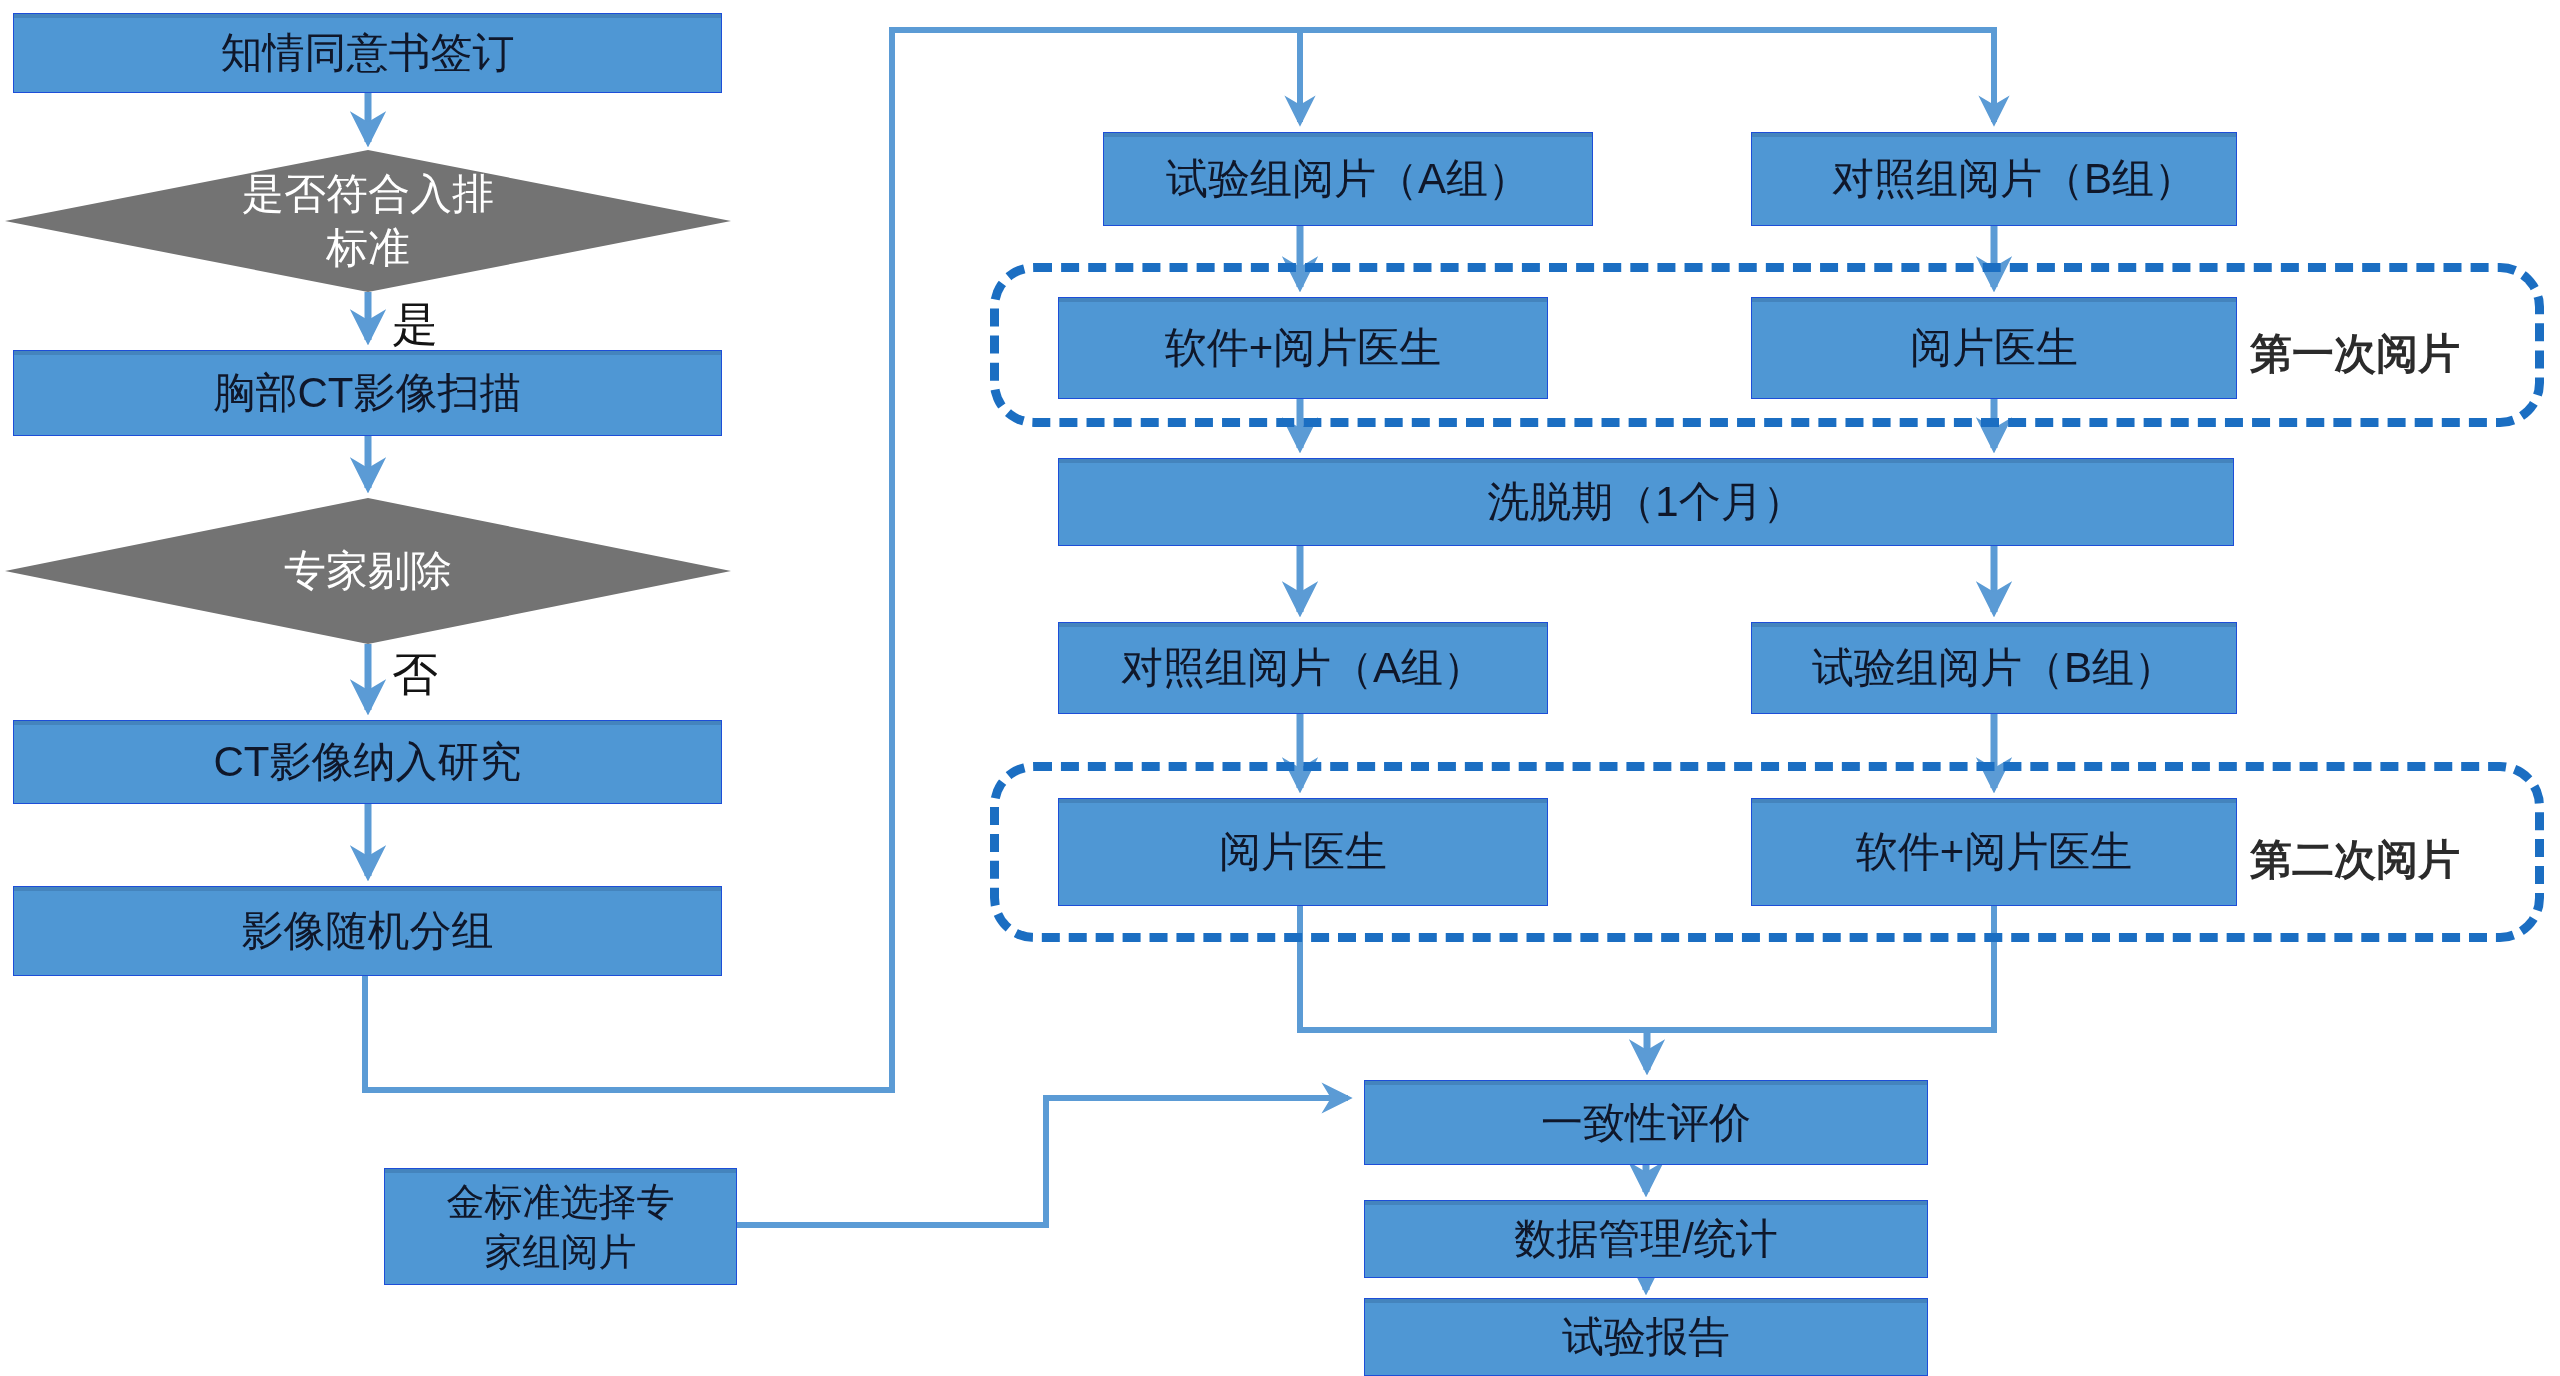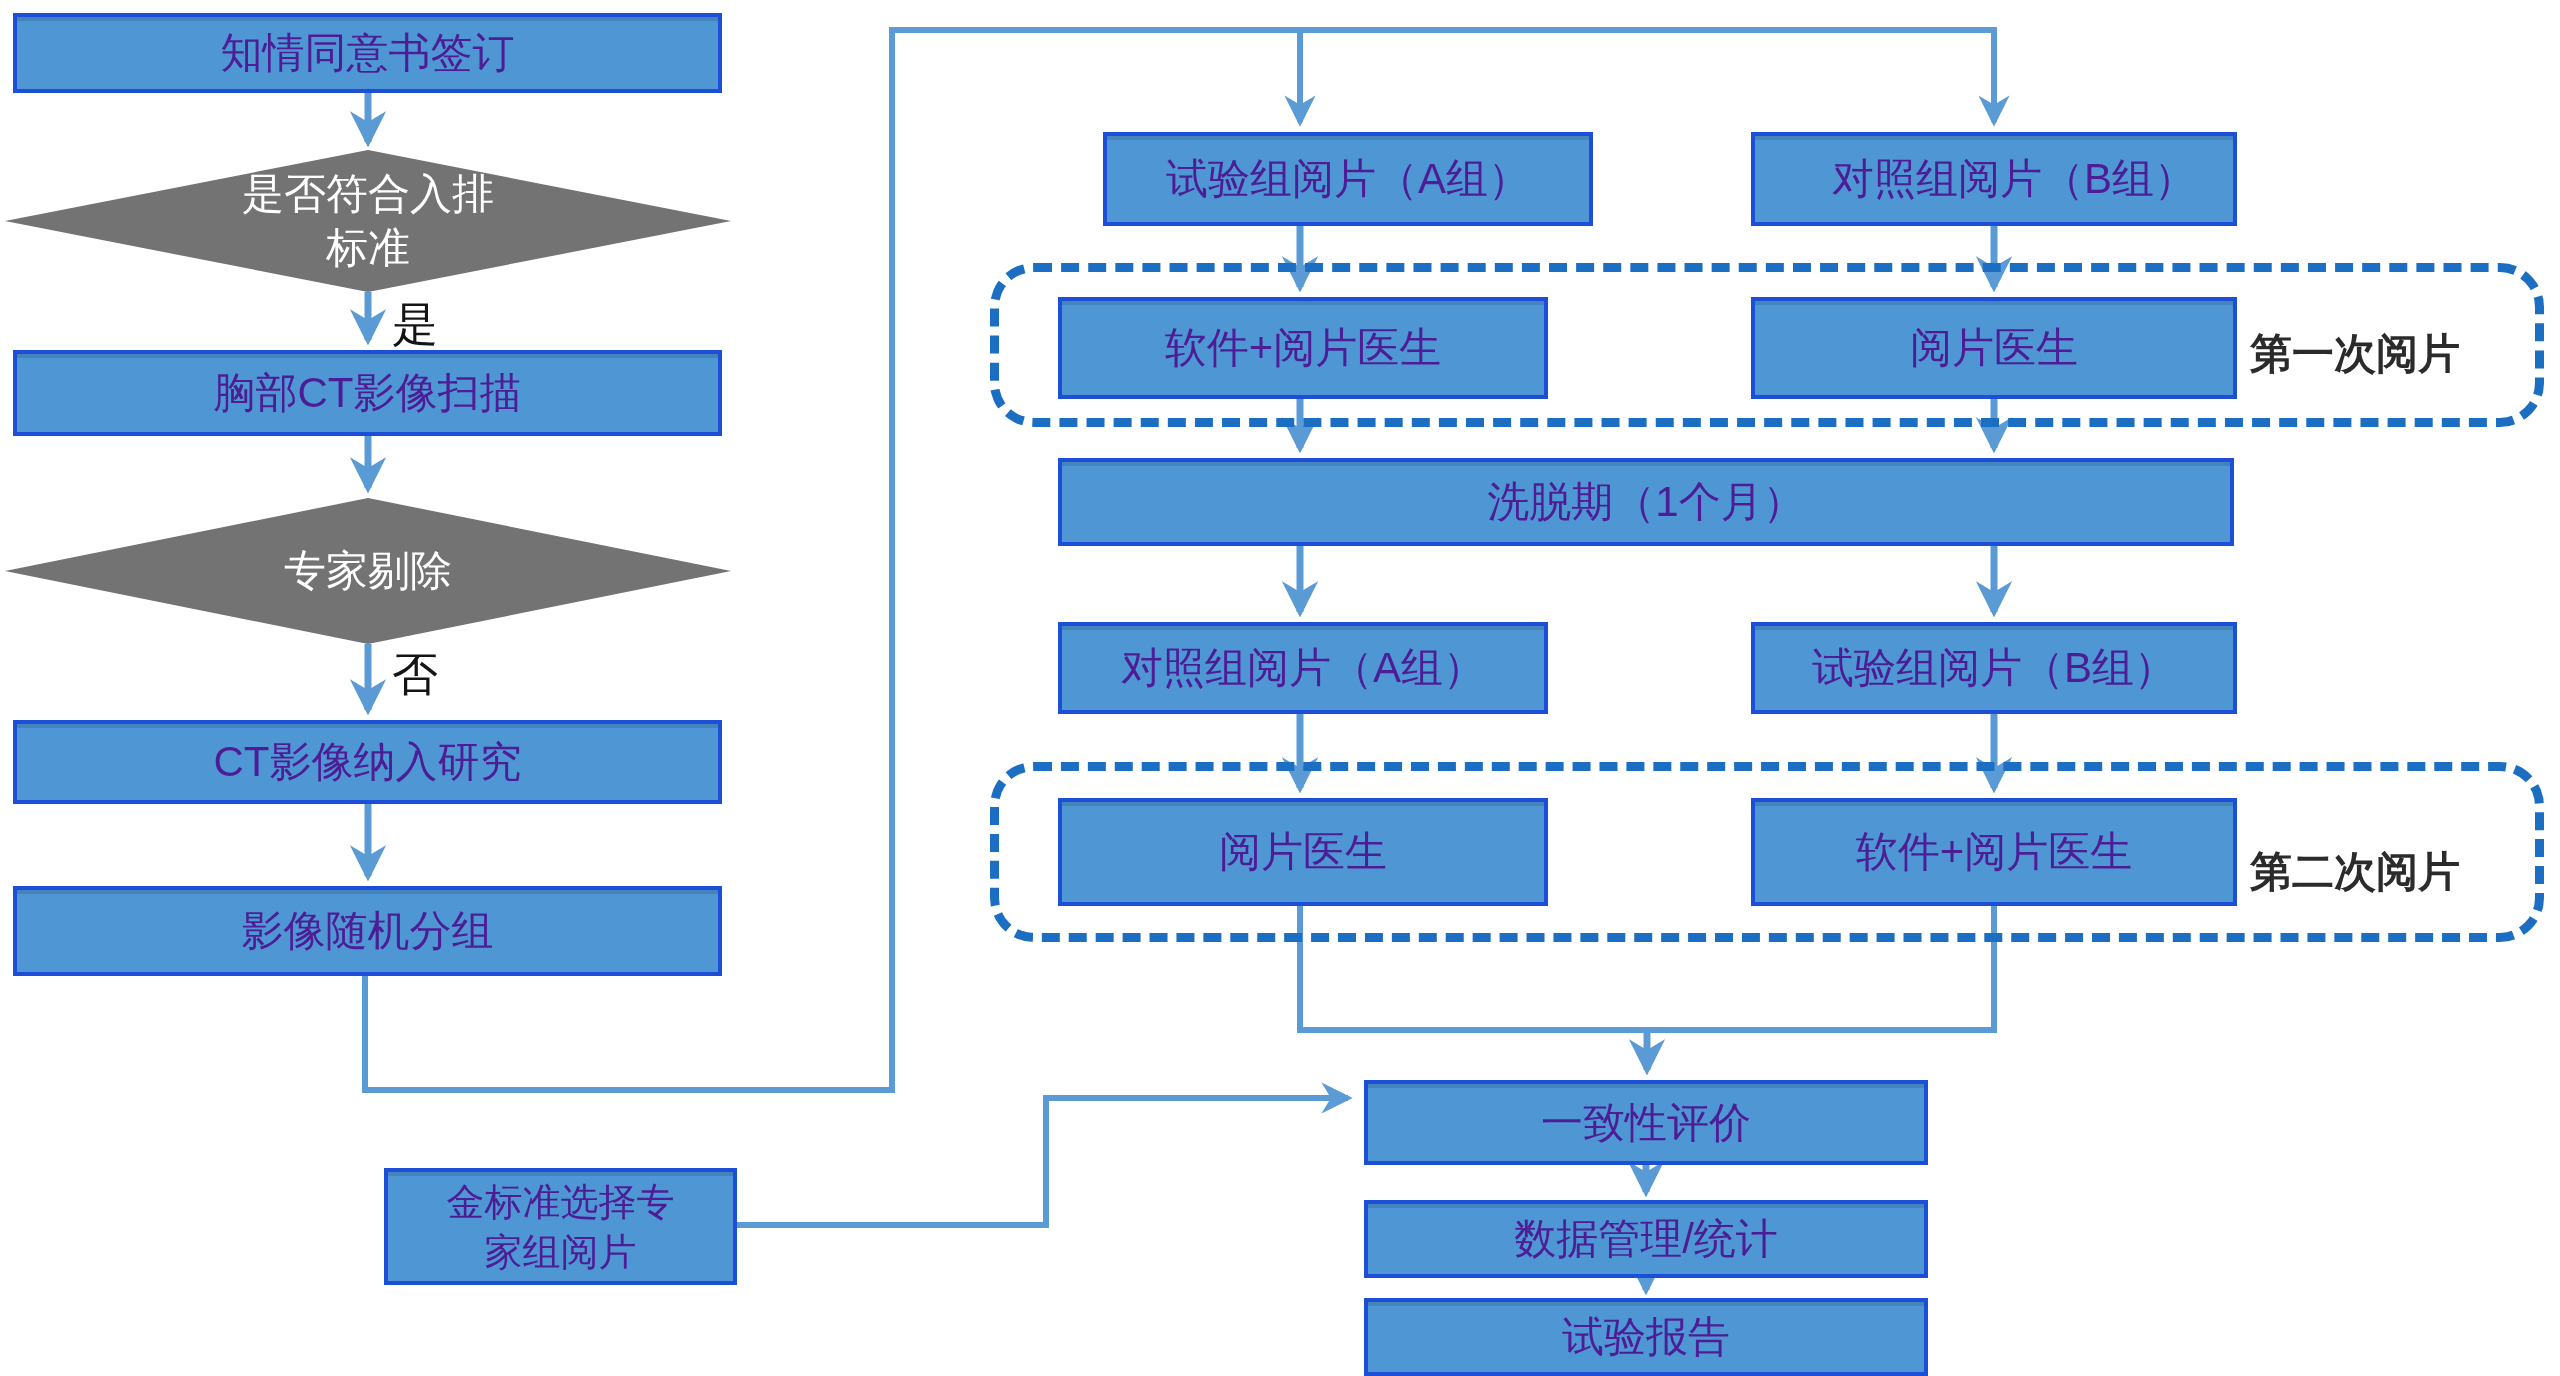--- a/index.html
+++ b/index.html
@@ -1,24 +1,24 @@
 <!DOCTYPE html>
 <html><head>
 <meta charset="utf-8">
 <style>
   html,body{margin:0;padding:0;background:#ffffff;}
   #stage{
     position:relative;width:2560px;height:1376px;overflow:hidden;background:#ffffff;
     font-family:"Liberation Sans","DejaVu Sans",sans-serif;
   }
   .node{
-    position:absolute;background:#4f97d4;border:4px solid #1d4ed8;
+    position:absolute;background:#4f97d4;border:1px solid #1d4ed8;
     box-shadow:inset 0 4px 0 rgba(20,50,90,0.18);
     display:flex;align-items:center;justify-content:center;
-    color:#4c1d95;font-size:42px;box-sizing:border-box;text-align:center;line-height:54px;
+    color:#0f172a;font-size:42px;box-sizing:border-box;text-align:center;line-height:54px;
   }
   .diamond{
     position:absolute;background:#737373;
     clip-path:polygon(50% 0,100% 50%,50% 100%,0 50%);
     display:flex;align-items:center;justify-content:center;
     color:#ffffff;font-size:42px;text-align:center;line-height:54px;
   }
   .wrapspan{display:block;word-break:break-all;}
   .dashed{
     position:absolute;border:9px dashed #1b6ec2;border-radius:44px;box-sizing:border-box;
@@ -94,21 +94,21 @@
   <div class="node" style="left:1751px;top:297px;width:486px;height:102px;">阅片医生</div>
   <div class="glabel" style="left:2250px;top:326px;">第一次阅片</div>
 
   <div class="node" style="left:1058px;top:458px;width:1176px;height:88px;">洗脱期（1个月）</div>
 
   <div class="node" style="left:1058px;top:622px;width:490px;height:92px;">对照组阅片（A组）</div>
   <div class="node" style="left:1751px;top:622px;width:486px;height:92px;">试验组阅片（B组）</div>
 
   <div class="node" style="left:1058px;top:798px;width:490px;height:108px;">阅片医生</div>
   <div class="node" style="left:1751px;top:798px;width:486px;height:108px;">软件+阅片医生</div>
-  <div class="glabel" style="left:2250px;top:832px;margin-top:12px;">第二次阅片</div>
+  <div class="glabel" style="left:2250px;top:832px;">第二次阅片</div>
 
   <div class="node" style="left:384px;top:1168px;width:353px;height:117px;font-size:38px;line-height:50px;">
     <span class="wrapspan" style="width:236px;">金标准选择专家组阅片</span>
   </div>
 
   <div class="node" style="left:1364px;top:1080px;width:564px;height:85px;">一致性评价</div>
   <div class="node" style="left:1364px;top:1200px;width:564px;height:78px;">数据管理/统计</div>
   <div class="node" style="left:1364px;top:1298px;width:564px;height:78px;text-align:center;">试验报告</div>
 
 </div>

